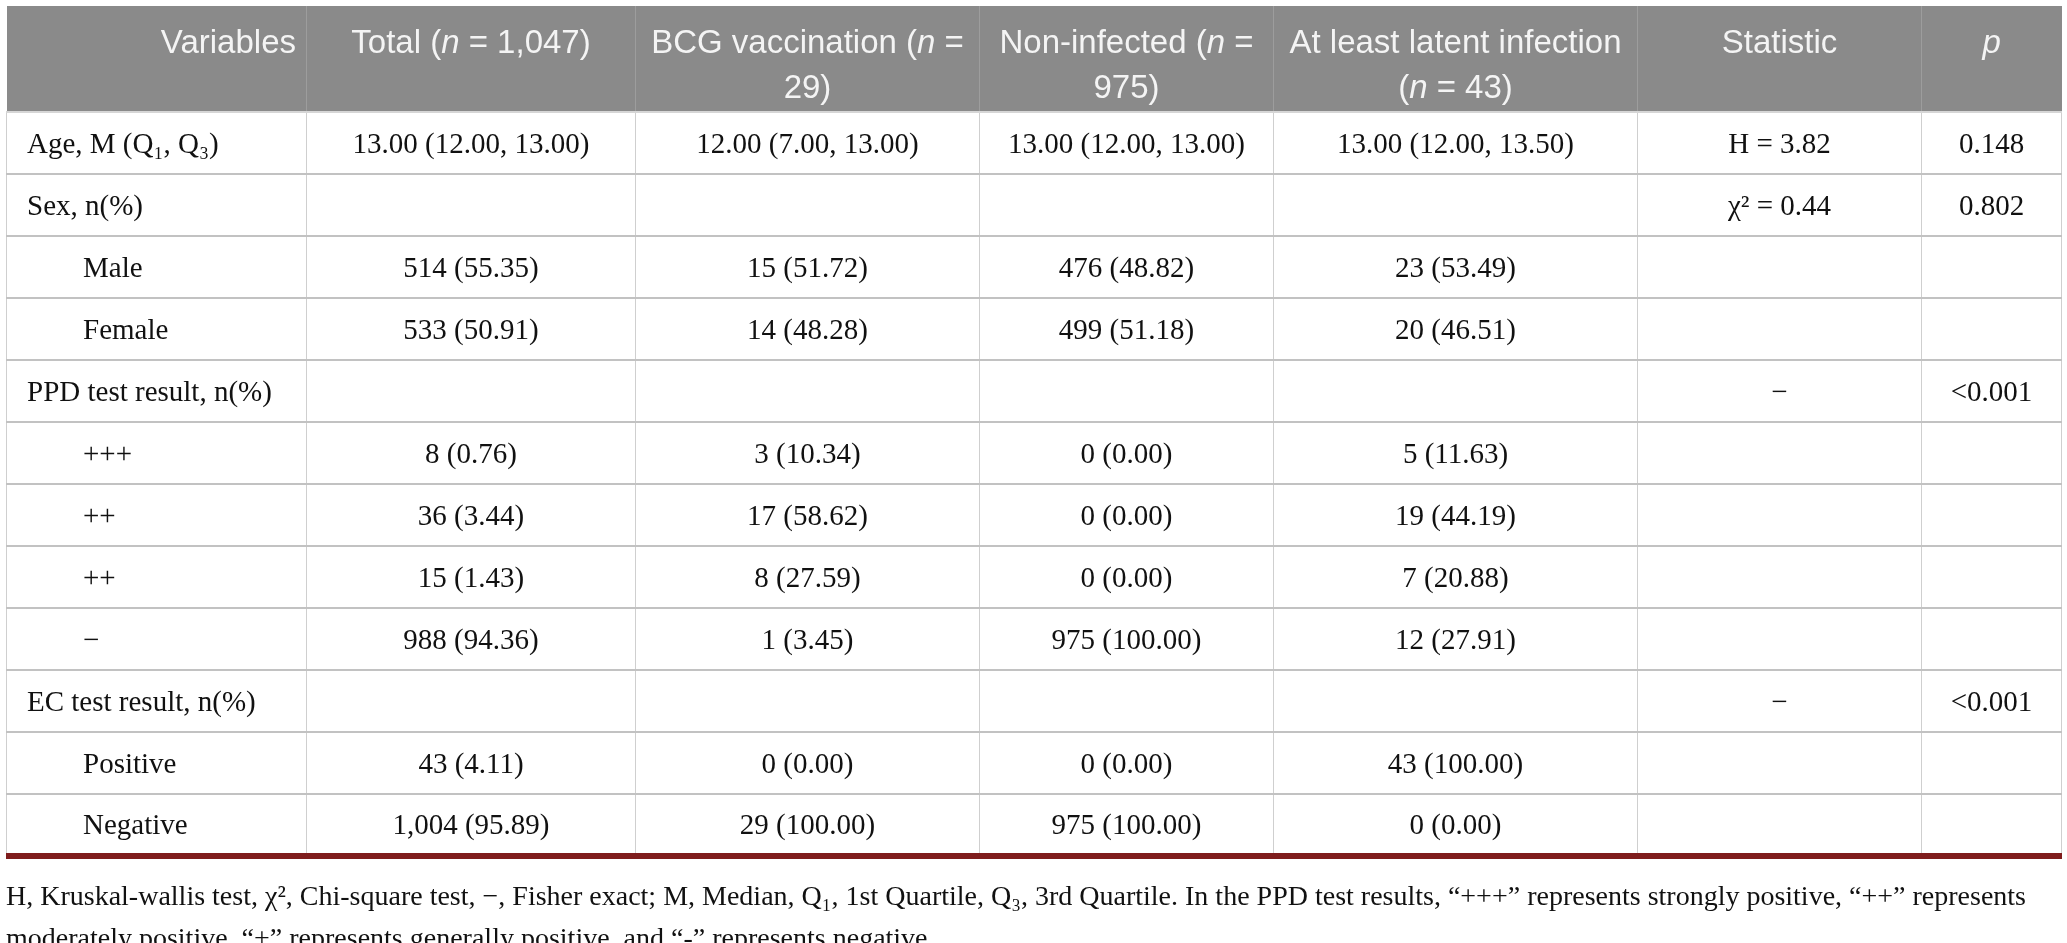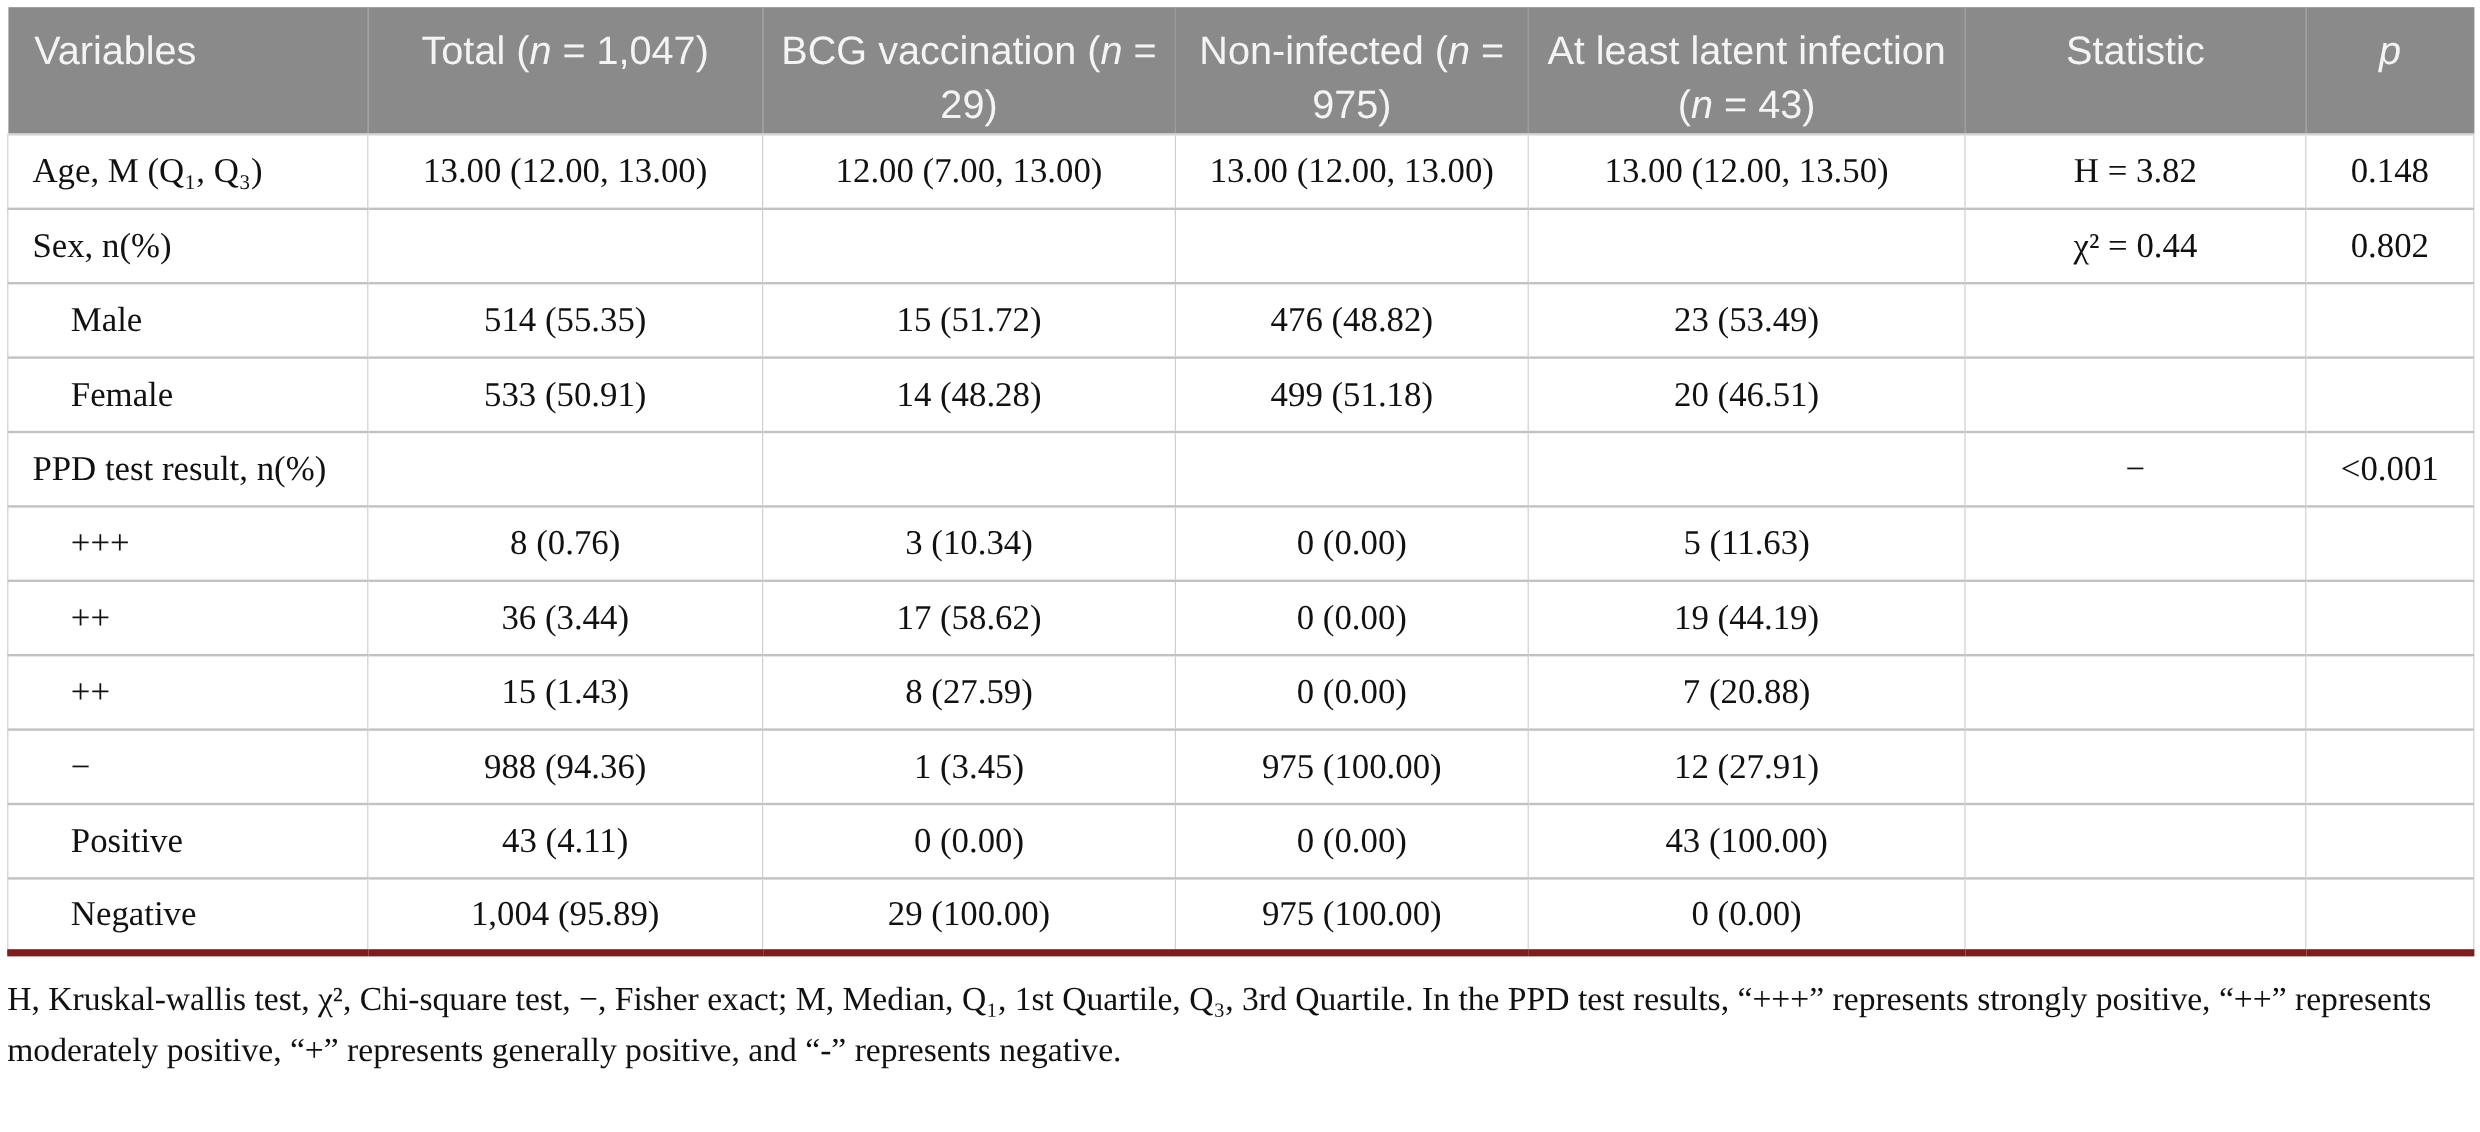--- a/index.html
+++ b/index.html
@@ -25,21 +25,21 @@
     font-weight: 400;
     font-size: 33px;
     line-height: 1.36;
     vertical-align: top;
     height: 106px;
     padding: 14px 10px 0 10px;
     box-sizing: border-box;
     border-left: 1px solid #9d9d9d;
   }
   table.stats thead th:first-child {
-    text-align: left;
+    text-align: right;
     padding-left: 22px;
     border-left: none;
   }
   table.stats thead th i { font-style: italic; }
   table.stats tbody td {
     font-size: 29px;
     text-align: center;
     vertical-align: middle;
     height: 62px;
     box-sizing: border-box;
@@ -49,21 +49,21 @@
     padding: 0 6px;
     white-space: nowrap;
     overflow: hidden;
   }
   table.stats tbody tr:first-child td { border-top: 2px solid #d6d6d6; }
   table.stats tbody tr:last-child td { border-bottom: 6px solid #7f1d1d; }
   table.stats tbody td.label {
     text-align: left;
     padding-left: 20px;
   }
-  table.stats tbody td.label.indent { padding-left: 52px; }
+  table.stats tbody td.label.indent { padding-left: 76px; }
   .footnote {
     margin-top: 16px;
     width: 2050px;
     font-size: 28px;
     line-height: 1.5;
     color: #111111;
     text-align: left;
   }
 </style>
 </head>
@@ -167,20 +167,29 @@
         <tr>
           <td class="label indent">−</td>
           <td>988 (94.36)</td>
           <td>1 (3.45)</td>
           <td>975 (100.00)</td>
           <td>12 (27.91)</td>
           <td></td>
           <td></td>
         </tr>
         <tr>
+          <td class="label">EC test result, n(%)</td>
+          <td></td>
+          <td></td>
+          <td></td>
+          <td></td>
+          <td>−</td>
+          <td>&lt;0.001</td>
+        </tr>
+        <tr>
           <td class="label indent">Positive</td>
           <td>43 (4.11)</td>
           <td>0 (0.00)</td>
           <td>0 (0.00)</td>
           <td>43 (100.00)</td>
           <td></td>
           <td></td>
         </tr>
         <tr>
           <td class="label indent">Negative</td>

